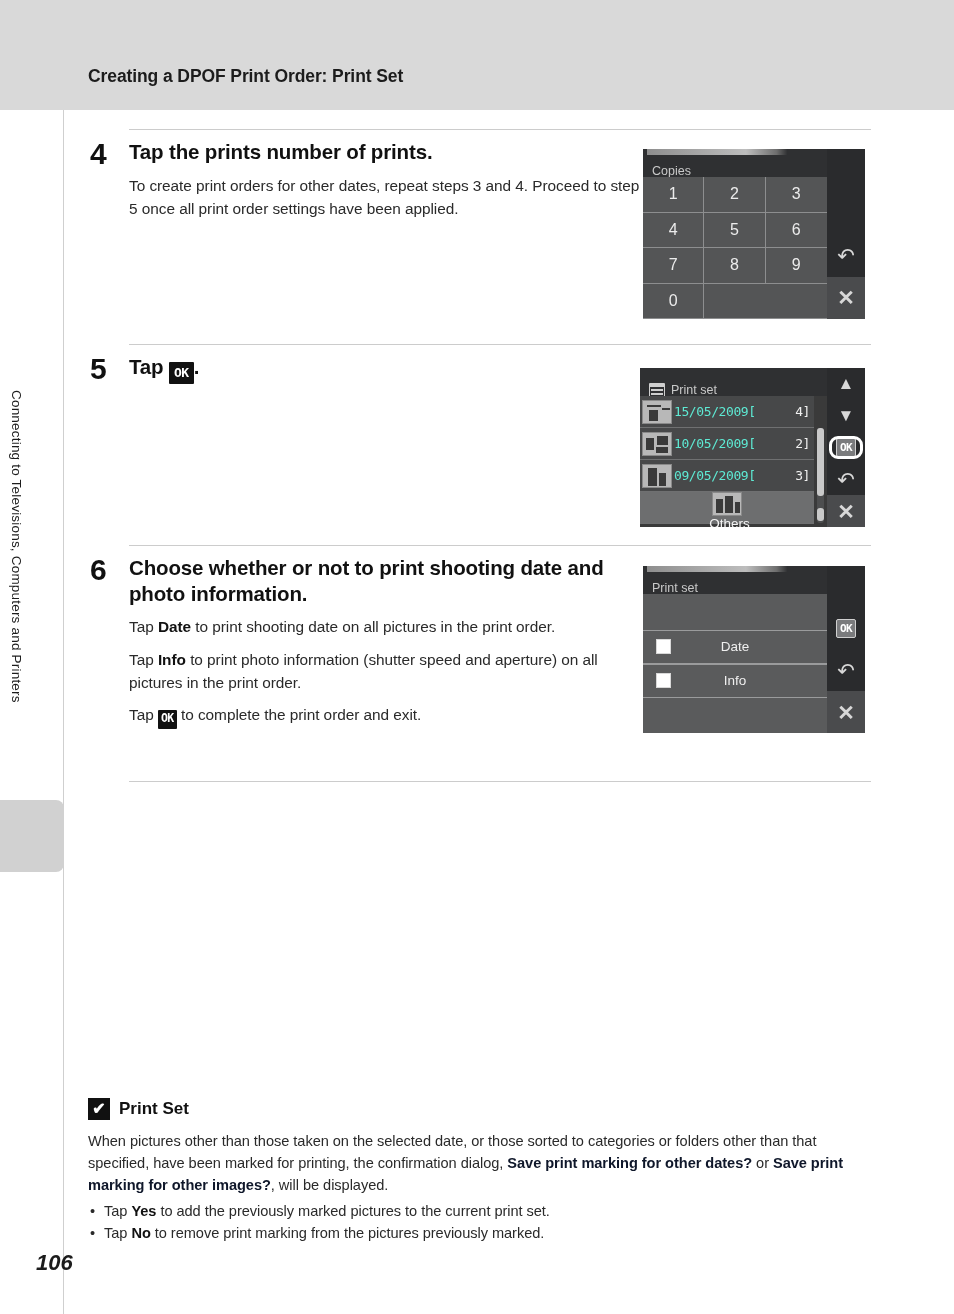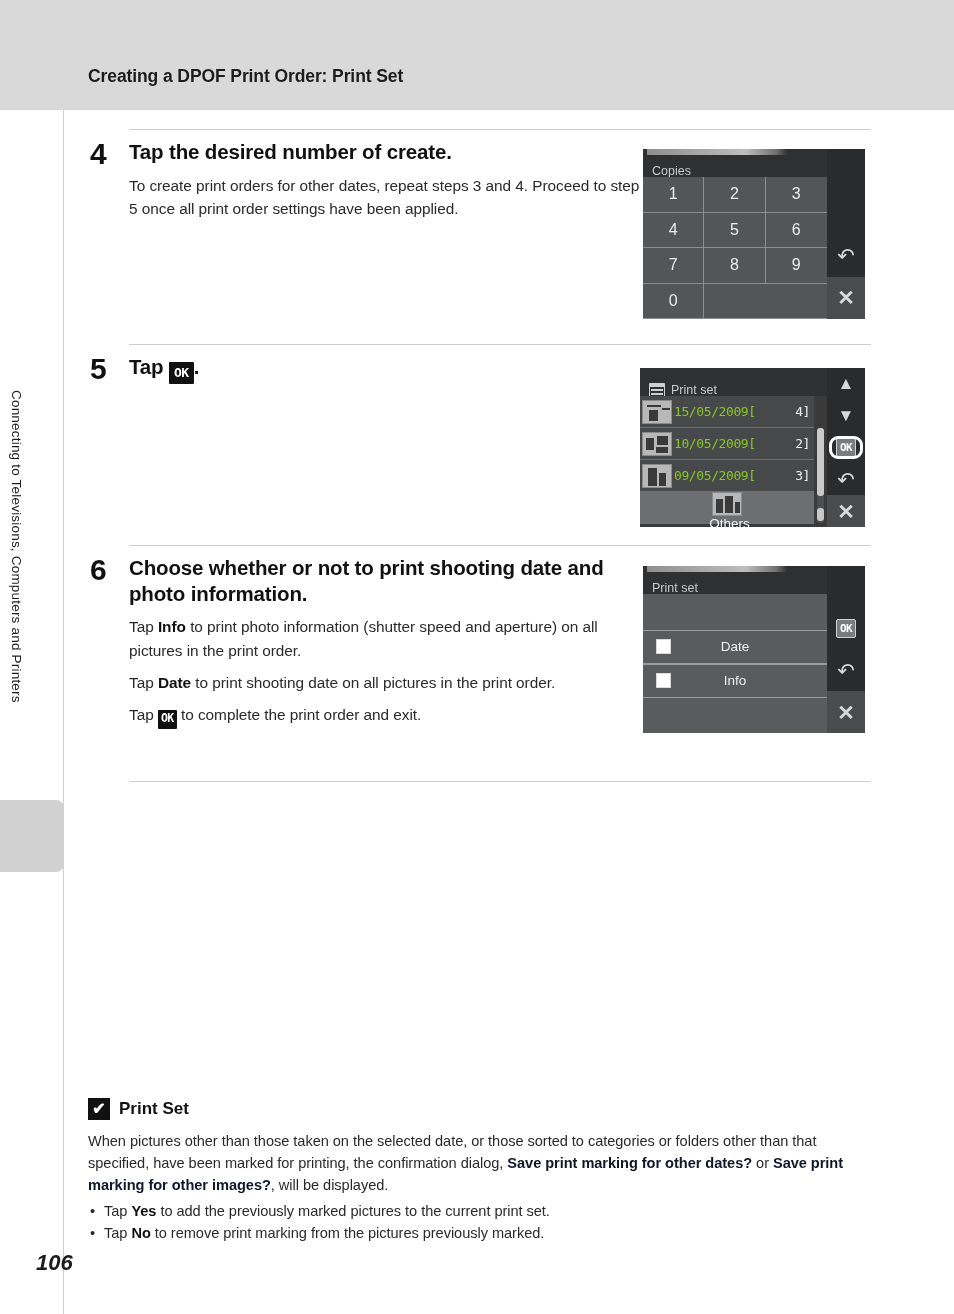--- a/index.html
+++ b/index.html
@@ -288,21 +288,21 @@
     overflow: hidden;
   }
   .thumb i {
     position: absolute;
     background: #3a3a3a;
     display: block;
   }
   .ps-date {
     font-family: "DejaVu Sans Mono", monospace;
     font-size: 13px;
-    color: #84cc16;
+    color: #5eead4;
     letter-spacing: -0.4px;
     white-space: nowrap;
   }
   .ps-count {
     font-family: "DejaVu Sans Mono", monospace;
     font-size: 13px;
     color: #f0f0f0;
     margin-left: auto;
     padding-right: 4px;
     letter-spacing: -0.4px;
@@ -432,21 +432,21 @@
 <div class="page-number">106</div>
 
 <div class="divider" style="top:129px"></div>
 <div class="divider" style="top:344px"></div>
 <div class="divider" style="top:545px"></div>
 <div class="divider" style="top:781px"></div>
 
 <div class="step" style="top:139px">
   <div class="step-num">4</div>
   <div class="step-body">
-    <div class="step-head">Tap the desired number of create.</div>
+    <div class="step-head">Tap the prints number of prints.</div>
     <p class="step-p">To create print orders for other dates, repeat steps 3 and 4. Proceed to step 5 once all print order settings have been applied.</p>
   </div>
 </div>
 
 <div class="lcd" style="left:643px; top:149px; width:222px; height:170px;">
   <div class="lcd-inner">
     <div class="lcd-main">
       <div class="lcd-titlebar">
         <div class="lcd-sheen"></div>
         <span>Copies</span>
@@ -552,22 +552,22 @@
           <span class="rail-x">✕</span>
         </div>
     </div>
   </div>
 </div>
 
 <div class="step" style="top:555px">
   <div class="step-num">6</div>
   <div class="step-body">
     <div class="step-head">Choose whether or not to print shooting date and photo information.</div>
+    <p class="step-p"><span>Tap </span><b>Date</b><span> to print shooting date on all pictures in the print order.</span></p>
     <p class="step-p"><span>Tap </span><b>Info</b><span> to print photo information (shutter speed and aperture) on all pictures in the print order.</span></p>
-    <p class="step-p"><span>Tap </span><b>Date</b><span> to print shooting date on all pictures in the print order.</span></p>
     <p class="step-p tight"><span>Tap</span> <span class="okglyph">OK</span> <span>to complete the print order and exit.</span></p>
   </div>
 </div>
 
 <div class="lcd" style="left:643px; top:566px; width:222px; height:167px;">
   <div class="lcd-inner">
     <div class="lcd-main">
       <div class="lcd-titlebar">
         <div class="lcd-sheen"></div>
         <span>Print set</span>

